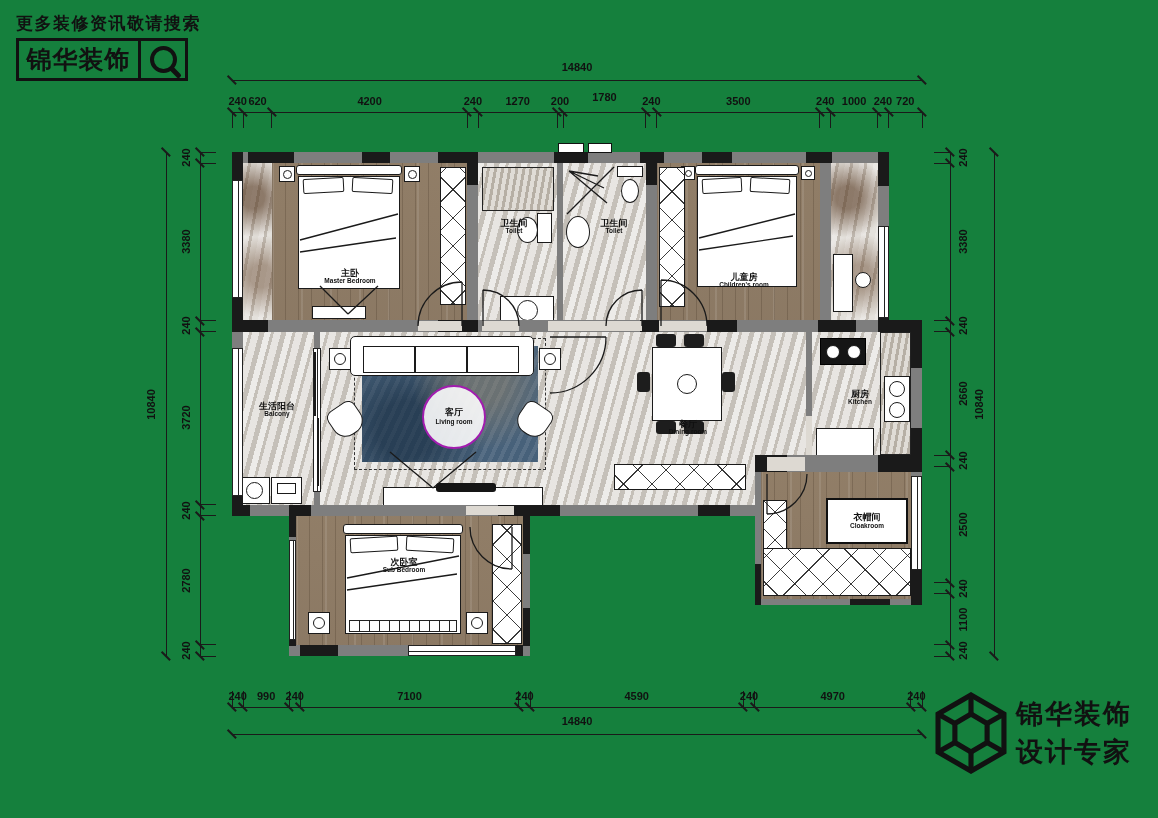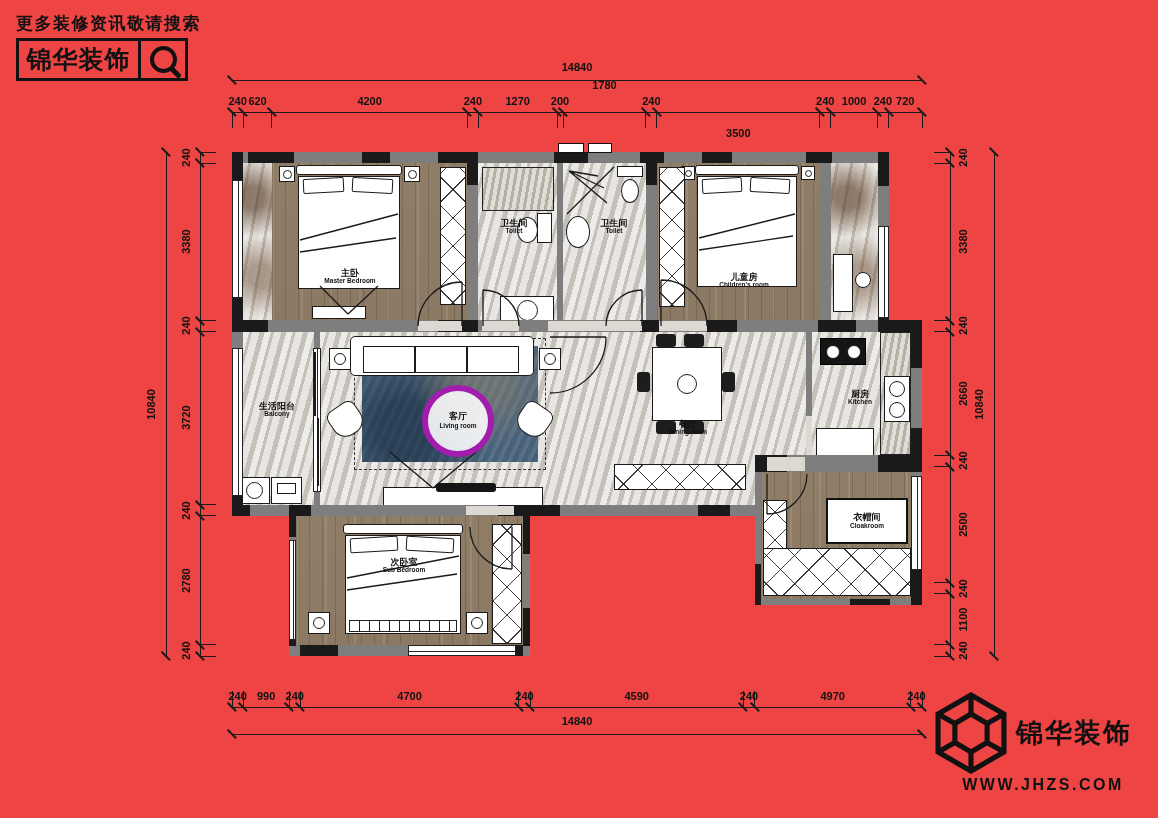--- a/index.html
+++ b/index.html
@@ -1,16 +1,16 @@
 <!DOCTYPE html>
 <html><head>
 <meta charset="utf-8">
 <style>
   html,body{margin:0;padding:0;background:#fff;}
-  .page{position:relative;width:1158px;height:818px;background:#ef4444;overflow:hidden;
+  .page{position:relative;width:1158px;height:818px;background:#15803d;overflow:hidden;
         font-family:"Liberation Sans",sans-serif;color:#111;}
   .abs{position:absolute;box-sizing:border-box;}
   
   .tagline{left:16px;top:12px;font-size:17px;font-weight:bold;letter-spacing:1.5px;}
   .brandbox{left:16px;top:38px;width:172px;height:43px;border:3px solid #111;display:flex;align-items:stretch;}
   .brandtxt{flex:1;display:flex;align-items:center;justify-content:center;font-size:25px;font-weight:bold;letter-spacing:1px;}
   .brandsep{width:3px;background:#111;}
   .magcell{width:44px;display:flex;align-items:center;justify-content:center;}
   .mag{display:block;width:19px;height:19px;border:4px solid #111;border-radius:50%;position:relative;}
   .mag i{position:absolute;width:5px;height:13px;background:#111;bottom:-10px;right:-5px;transform:rotate(-45deg);border-radius:2px;}
@@ -50,21 +50,21 @@
     repeating-linear-gradient(-45deg,transparent 0 9px,rgba(25,25,25,.85) 9px 10px,transparent 10px 20px);}
   .circ{border-radius:50%;}
   .chairk{position:absolute;background:#1d1d1d;border-radius:3px;box-sizing:border-box;}
   .bench{position:absolute;border:1px solid #222;box-sizing:border-box;
     background:repeating-linear-gradient(90deg,#fff 0 9px,#222 9px 10px);}
   .tvbar{position:absolute;background:#151515;border-radius:3px;}
   
   .rlabel{position:absolute;transform:translate(-50%,-50%);text-align:center;z-index:40;line-height:1.05;white-space:nowrap;}
   .rlabel .zh{display:block;font-size:9px;font-weight:bold;}
   .rlabel .en{display:block;font-size:6.5px;font-weight:bold;}
-  .livcircle{position:absolute;left:422px;top:385px;width:60px;height:60px;border:6px solid #a21caf;border-radius:50%;
+  .livcircle{position:absolute;left:422px;top:385px;width:60px;height:60px;border:2px solid #a21caf;border-radius:50%;
     background:rgba(255,255,255,.88);display:flex;align-items:center;justify-content:center;text-align:center;z-index:39;line-height:1.1;}
   .livcircle .zh{display:block;font-size:9px;font-weight:bold;}
   .livcircle .en{display:block;font-size:6.5px;font-weight:bold;}
   .cloakbox{position:absolute;left:826px;top:498px;width:78px;height:42px;background:#fff;border:2px solid #111;
     display:flex;align-items:center;justify-content:center;text-align:center;z-index:39;line-height:1.15;}
   .cloakbox .zh{display:block;font-size:9px;font-weight:bold;}
   .cloakbox .en{display:block;font-size:6.5px;font-weight:bold;}
   
   .dline{position:absolute;background:#1a1a1a;}
   .dtick{position:absolute;width:12px;height:1.6px;background:#1a1a1a;transform:rotate(45deg);}
@@ -330,27 +330,27 @@
       <div class="dext" style="left: 466.77px; top: 112px; width: 1px; height: 16px; z-index: 28;"></div>
       <div class="dlab" style="left: 442.849px; top: 94.5px; width: 60px; height: 13px; line-height: 13px;">240</div>
       <div class="dtick" style="left: 472.429px; top: 111.2px; width: 12px; height: 1.6px; z-index: 29;"></div>
       <div class="dext" style="left: 477.929px; top: 112px; width: 1px; height: 16px; z-index: 28;"></div>
       <div class="dlab" style="left: 487.718px; top: 94.5px; width: 60px; height: 13px; line-height: 13px;">1270</div>
       <div class="dtick" style="left: 551.007px; top: 111.2px; width: 12px; height: 1.6px; z-index: 29;"></div>
       <div class="dext" style="left: 556.507px; top: 112px; width: 1px; height: 16px; z-index: 28;"></div>
       <div class="dlab" style="left: 530.029px; top: 94.5px; width: 60px; height: 13px; line-height: 13px;">200</div>
       <div class="dtick" style="left: 557.051px; top: 111.2px; width: 12px; height: 1.6px; z-index: 29;"></div>
       <div class="dext" style="left: 562.551px; top: 112px; width: 1px; height: 16px; z-index: 28;"></div>
-      <div class="dlab" style="left: 574.433px; top: 79px; width: 60px; height: 13px; line-height: 13px;">1780</div>
+      <div class="dlab" style="left: 574.433px; top: 91px; width: 60px; height: 13px; line-height: 13px;">1780</div>
       <div class="dtick" style="left: 639.814px; top: 111.2px; width: 12px; height: 1.6px; z-index: 29;"></div>
       <div class="dext" style="left: 645.314px; top: 112px; width: 1px; height: 16px; z-index: 28;"></div>
       <div class="dlab" style="left: 621.394px; top: 94.5px; width: 60px; height: 13px; line-height: 13px;">240</div>
       <div class="dtick" style="left: 650.973px; top: 111.2px; width: 12px; height: 1.6px; z-index: 29;"></div>
       <div class="dext" style="left: 656.473px; top: 112px; width: 1px; height: 16px; z-index: 28;"></div>
-      <div class="dlab" style="left: 708.341px; top: 94.5px; width: 60px; height: 13px; line-height: 13px; margin-top: 32px;">3500</div>
+      <div class="dlab" style="left: 708.341px; top: 94.5px; width: 60px; height: 13px; line-height: 13px;">3500</div>
       <div class="dtick" style="left: 813.709px; top: 111.2px; width: 12px; height: 1.6px; z-index: 29;"></div>
       <div class="dext" style="left: 819.209px; top: 112px; width: 1px; height: 16px; z-index: 28;"></div>
       <div class="dlab" style="left: 795.288px; top: 94.5px; width: 60px; height: 13px; line-height: 13px;">240</div>
       <div class="dtick" style="left: 824.868px; top: 111.2px; width: 12px; height: 1.6px; z-index: 29;"></div>
       <div class="dext" style="left: 830.368px; top: 112px; width: 1px; height: 16px; z-index: 28;"></div>
       <div class="dlab" style="left: 824.116px; top: 94.5px; width: 60px; height: 13px; line-height: 13px;">1000</div>
       <div class="dtick" style="left: 871.364px; top: 111.2px; width: 12px; height: 1.6px; z-index: 29;"></div>
       <div class="dext" style="left: 876.864px; top: 112px; width: 1px; height: 16px; z-index: 28;"></div>
       <div class="dlab" style="left: 852.943px; top: 94.5px; width: 60px; height: 13px; line-height: 13px;">240</div>
       <div class="dtick" style="left: 882.523px; top: 111.2px; width: 12px; height: 1.6px; z-index: 29;"></div>
@@ -367,21 +367,21 @@
       <div class="dext" style="left: 231.5px; top: 691px; width: 1px; height: 16px; z-index: 28;"></div>
       <div class="dlab" style="left: 207.58px; top: 689.5px; width: 60px; height: 13px; line-height: 13px;">240</div>
       <div class="dtick" style="left: 237.159px; top: 706.2px; width: 12px; height: 1.6px; z-index: 29;"></div>
       <div class="dext" style="left: 242.659px; top: 691px; width: 1px; height: 16px; z-index: 28;"></div>
       <div class="dlab" style="left: 236.175px; top: 689.5px; width: 60px; height: 13px; line-height: 13px;">990</div>
       <div class="dtick" style="left: 283.19px; top: 706.2px; width: 12px; height: 1.6px; z-index: 29;"></div>
       <div class="dext" style="left: 288.69px; top: 691px; width: 1px; height: 16px; z-index: 28;"></div>
       <div class="dlab" style="left: 264.77px; top: 689.5px; width: 60px; height: 13px; line-height: 13px;">240</div>
       <div class="dtick" style="left: 294.349px; top: 706.2px; width: 12px; height: 1.6px; z-index: 29;"></div>
       <div class="dext" style="left: 299.849px; top: 691px; width: 1px; height: 16px; z-index: 28;"></div>
-      <div class="dlab" style="left: 379.615px; top: 689.5px; width: 60px; height: 13px; line-height: 13px;">4700</div>
+      <div class="dlab" style="left: 379.615px; top: 689.5px; width: 60px; height: 13px; line-height: 13px;">7100</div>
       <div class="dtick" style="left: 512.88px; top: 706.2px; width: 12px; height: 1.6px; z-index: 29;"></div>
       <div class="dext" style="left: 518.38px; top: 691px; width: 1px; height: 16px; z-index: 28;"></div>
       <div class="dlab" style="left: 494.46px; top: 689.5px; width: 60px; height: 13px; line-height: 13px;">240</div>
       <div class="dtick" style="left: 524.039px; top: 706.2px; width: 12px; height: 1.6px; z-index: 29;"></div>
       <div class="dext" style="left: 529.539px; top: 691px; width: 1px; height: 16px; z-index: 28;"></div>
       <div class="dlab" style="left: 606.747px; top: 689.5px; width: 60px; height: 13px; line-height: 13px;">4590</div>
       <div class="dtick" style="left: 737.456px; top: 706.2px; width: 12px; height: 1.6px; z-index: 29;"></div>
       <div class="dext" style="left: 742.956px; top: 691px; width: 1px; height: 16px; z-index: 28;"></div>
       <div class="dlab" style="left: 719.035px; top: 689.5px; width: 60px; height: 13px; line-height: 13px;">240</div>
       <div class="dtick" style="left: 748.615px; top: 706.2px; width: 12px; height: 1.6px; z-index: 29;"></div>
@@ -495,17 +495,17 @@
     <div class="footrow">
       <svg width="74" height="82" viewBox="0 0 100 112">
         <g fill="none" stroke="#111" stroke-width="7">
           <polygon points="50,4 95,30 95,82 50,108 5,82 5,30"></polygon>
           <polygon points="50,30 72,43 72,69 50,82 28,69 28,43"></polygon>
           <path d="M50,4 L50,30 M95,30 L72,43 M95,82 L72,69 M50,108 L50,82 M5,82 L28,69 M5,30 L28,43"></path>
         </g>
       </svg>
       <div class="foottxt">
         <span class="footline">锦华装饰</span>
+        <span class="footline">设计专家</span>
       </div>
     </div>
-    <div class="website">WWW.JHZS.COM</div>
   </div>
 </div>
 
 </body></html>

